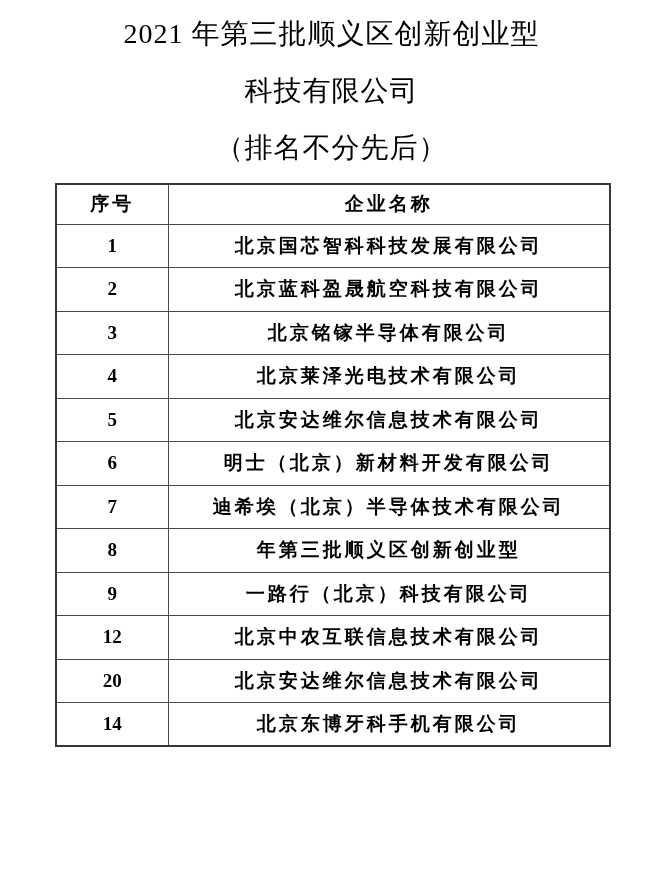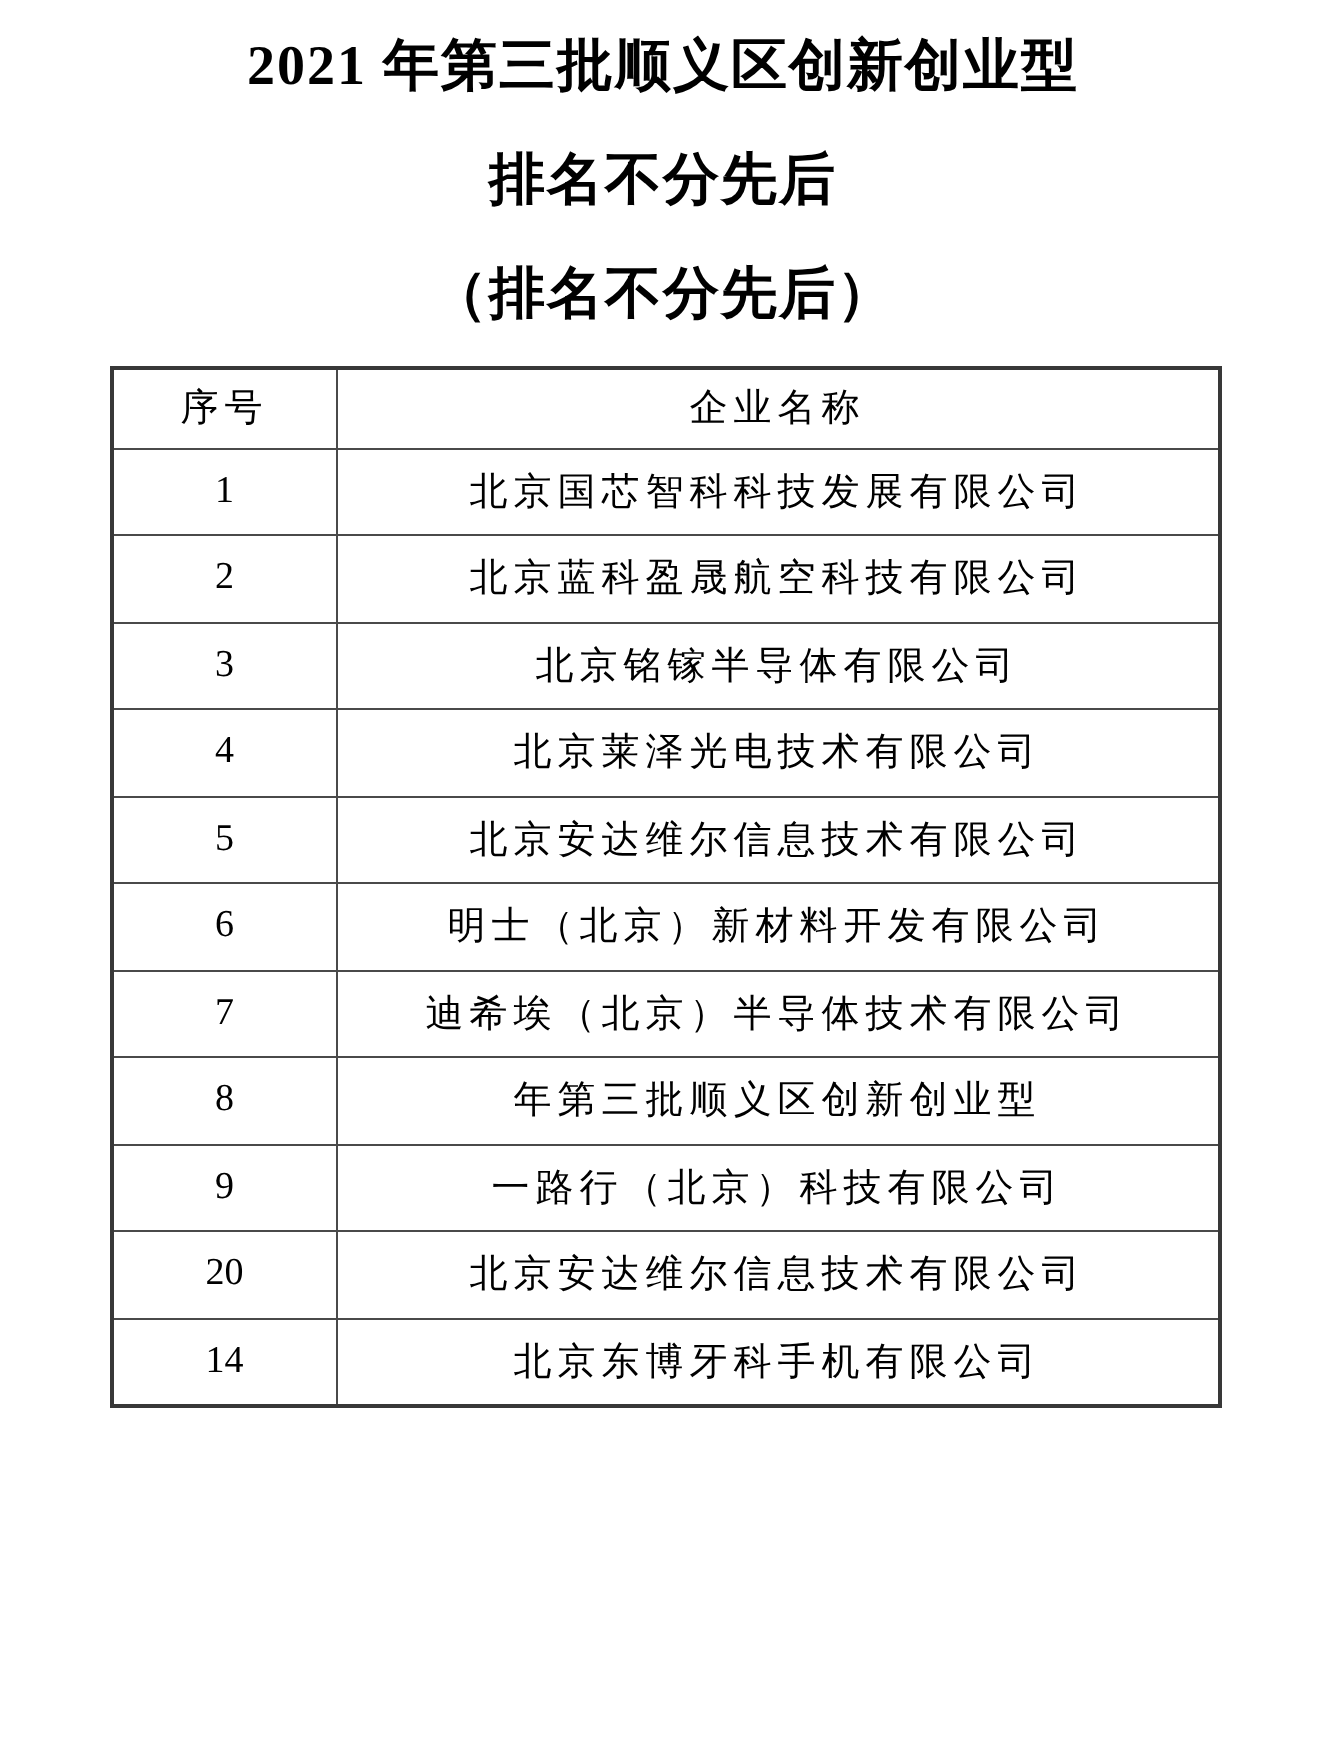--- a/index.html
+++ b/index.html
@@ -18,60 +18,60 @@
     overflow: hidden;
   }
   .title-block {
     padding-top: 5px;
     text-align: center;
   }
   .title-line {
     height: 57px;
     line-height: 57px;
     font-size: 28px;
-    font-weight: bold;
+    font-weight: normal;
     letter-spacing: 1px;
     white-space: nowrap;
     text-align: center;
   }
   .doc-table {
     margin-left: 55px;
     margin-top: 7px;
     width: 554px;
     border-collapse: collapse;
     table-layout: fixed;
   }
   .doc-table col.col-no { width: 112px; }
   .doc-table col.col-name { width: 442px; }
   .doc-table th, .doc-table td {
     border: 1px solid #4a4a4a;
     text-align: center;
     vertical-align: middle;
-    font-weight: normal;
+    font-weight: bold;
     font-size: 19px;
     letter-spacing: 3px;
     white-space: nowrap;
     overflow: hidden;
   }
   .doc-table { border: 2px solid #383838; }
   .doc-table thead th { height: 40px; }
   .doc-table tbody td { height: 43.5px; }
   .doc-table td.cell-no {
     letter-spacing: 0;
     font-size: 19px;
   }
 </style>
 </head>
 <body>
 
 <div class="page">
 
   <div class="title-block">
     <div class="title-line">2021 年第三批顺义区创新创业型</div>
-    <div class="title-line">排名不分先后</div>
+    <div class="title-line">科技有限公司</div>
     <div class="title-line">（排名不分先后）</div>
   </div>
 
   <table class="doc-table">
     <colgroup>
       <col class="col-no">
       <col class="col-name">
     </colgroup>
     <thead>
       <tr>
@@ -120,20 +120,24 @@
       <td class="cell-name">年第三批顺义区创新创业型</td>
     </tr>
 
     <tr>
       <td class="cell-no">9</td>
       <td class="cell-name">一路行（北京）科技有限公司</td>
     </tr>
 
 
 
+    <tr>
+      <td class="cell-no">12</td>
+      <td class="cell-name">北京中农互联信息技术有限公司</td>
+    </tr>
 
     <tr>
       <td class="cell-no">20</td>
       <td class="cell-name">北京安达维尔信息技术有限公司</td>
     </tr>
 
     <tr>
       <td class="cell-no">14</td>
       <td class="cell-name">北京东博牙科手机有限公司</td>
     </tr>

